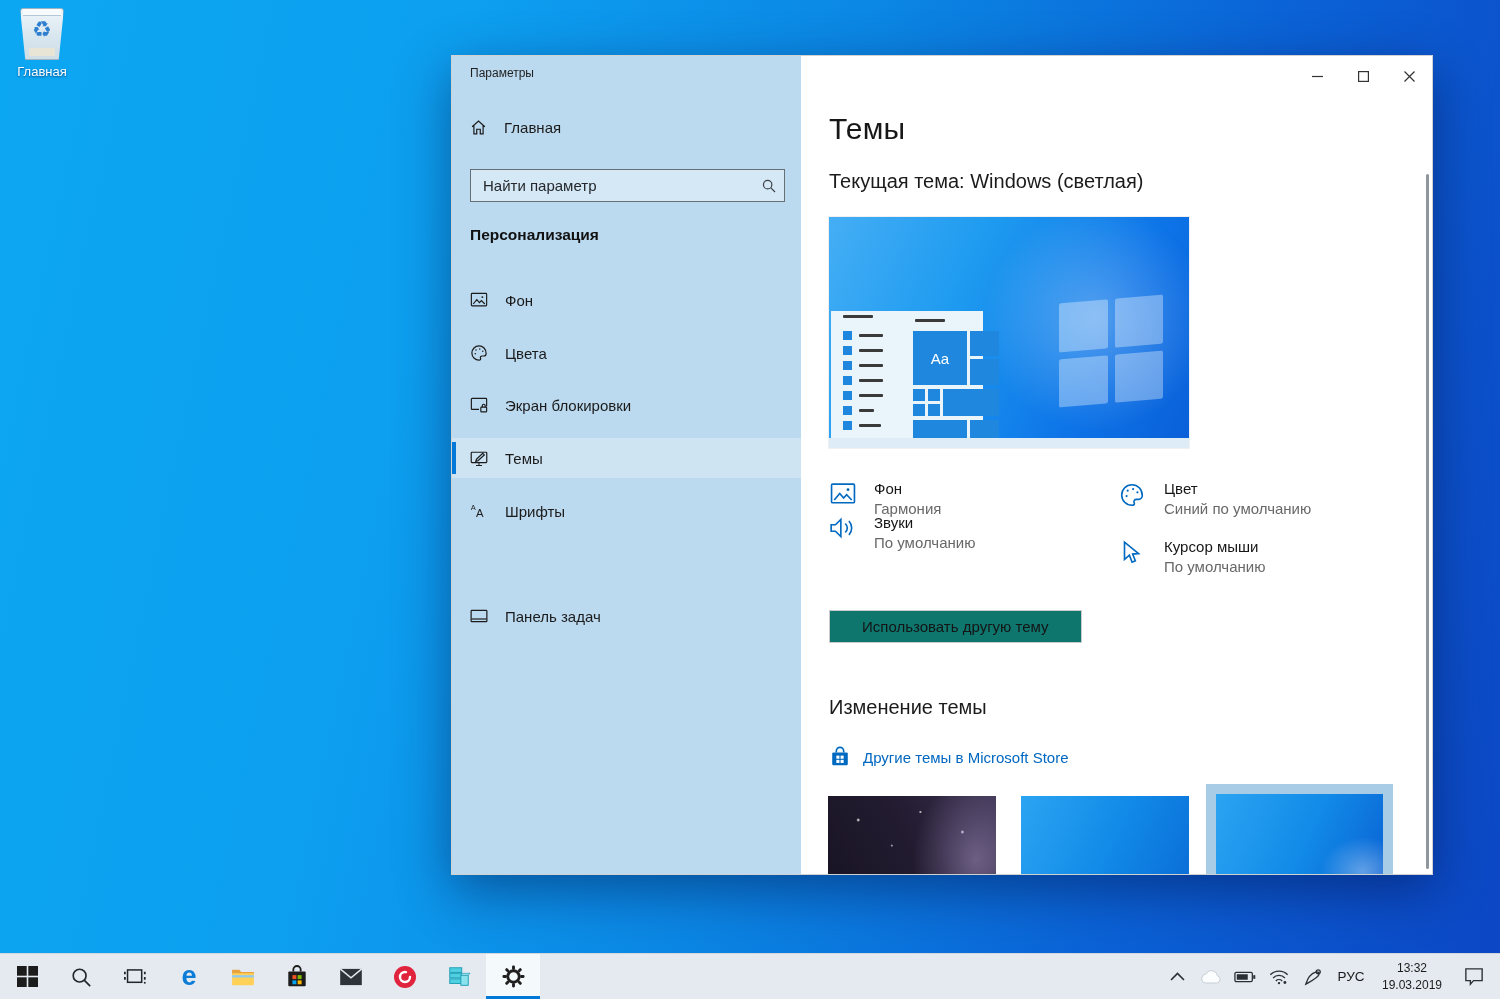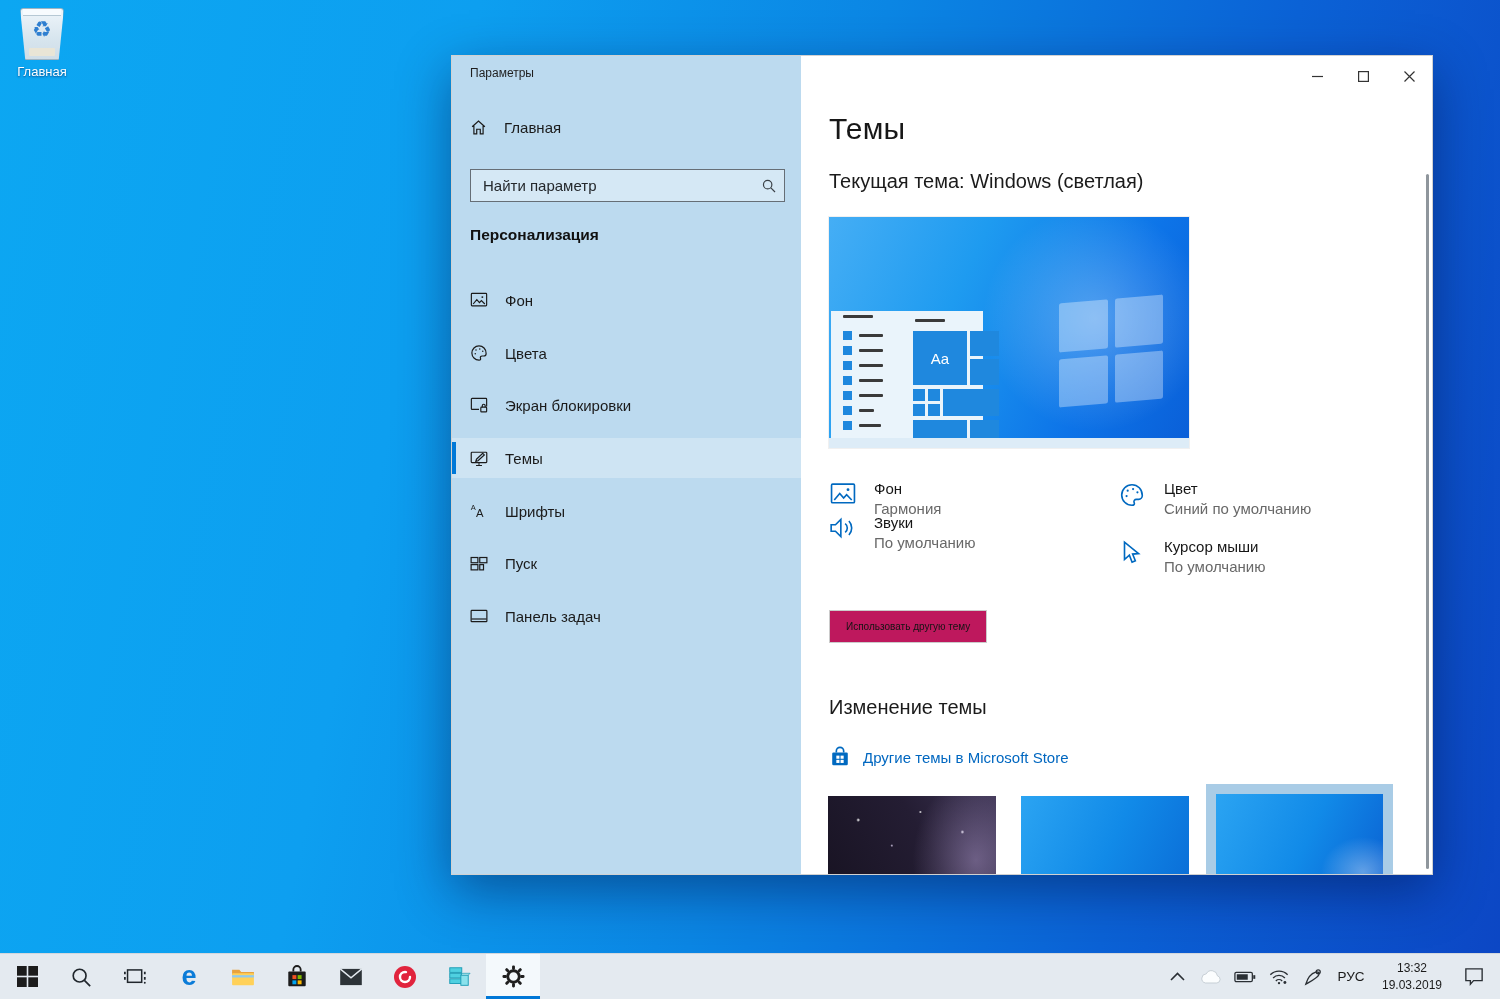--- a/index.html
+++ b/index.html
@@ -60,22 +60,22 @@
   .tile-aa { display:flex; align-items:center; justify-content:center; color:#fff; font-size:15px; }
   .preview-tb { position:absolute; left:0; right:0; bottom:0; height:10px; background:#ddecf7; }
 
   .prop { position:absolute; display:flex; gap:15px; }
   .prop .picon { width:30px; padding-top:2px; color:#0069c0; }
   .prop .plabel { font-size:15px; color:#161616; }
   .prop .pvalue { font-size:15px; color:#686868; margin-top:3px; }
   .prop1 { left:28px; top:424px; } .prop2 { left:318px; top:424px; }
   .prop3 { left:28px; top:458px; } .prop4 { left:318px; top:482px; }
 
-  .apply-btn { position:absolute; left:28px; top:554px; height:33px; padding:0 16px; background:#be185d;
-    border:1px solid #cbcbcb; font-size:10px; color:#141414; font-family:inherit; }
+  .apply-btn { position:absolute; left:28px; top:554px; height:33px; padding:0 32px; background:#0f766e;
+    border:1px solid #cbcbcb; font-size:15px; color:#141414; font-family:inherit; }
   .section-heading { position:absolute; left:28px; top:640px; font-size:20px; font-weight:300; color:#1b1b1b; }
   .store-link { position:absolute; left:28px; top:690px; display:flex; align-items:center; gap:12px;
     font-size:15px; color:#0067c0; cursor:pointer; }
   .thumb { position:absolute; cursor:pointer; }
   .thumb1 { left:27px; top:740px; width:168px; height:80px;
     background:radial-gradient(2px 2px at 18% 30%,#fff,transparent),
                radial-gradient(1.5px 1.5px at 55% 20%,#fff,transparent),
                radial-gradient(1.5px 1.5px at 38% 62%,#cfc4e2,transparent),
                radial-gradient(2px 2px at 80% 45%,#e6dff2,transparent),
                radial-gradient(90px 120px at 88% 80%, rgba(170,150,200,.5), transparent 70%),
@@ -192,31 +192,20 @@
       <div class="nav-item" style="top:435px">
         <span class="nicon">
           <svg width="18" height="18" viewBox="0 0 24 24">
               <text x="1" y="11" font-size="10" fill="#1b1b1b" font-family="Liberation Sans,sans-serif">A</text>
               <text x="8" y="20" font-size="15" fill="#1b1b1b" font-family="Liberation Sans,sans-serif">A</text>
             </svg>
         </span>
         <span>Шрифты</span>
       </div>
 
-      <div class="nav-item" style="top:487px">
-        <span class="nicon">
-          <svg width="18" height="15" viewBox="0 0 24 20" fill="none" stroke="#1b1b1b" stroke-width="1.6">
-              <rect x="1.5" y="2" width="9" height="7"></rect>
-              <rect x="13" y="2" width="9.5" height="7"></rect>
-              <rect x="1.5" y="11.5" width="9" height="7"></rect>
-              <rect x="13" y="11.5" width="5" height="7"></rect>
-            </svg>
-        </span>
-        <span>Пуск</span>
-      </div>
 
       <div class="nav-item" style="top:540px">
         <span class="nicon">
           <svg width="18" height="14" viewBox="0 0 24 18" fill="none" stroke="#1b1b1b" stroke-width="1.6">
               <rect x="1.5" y="1.5" width="21" height="15" rx="1"></rect>
               <path d="M2 13 h20"></path>
             </svg>
         </span>
         <span>Панель задач</span>
       </div>

